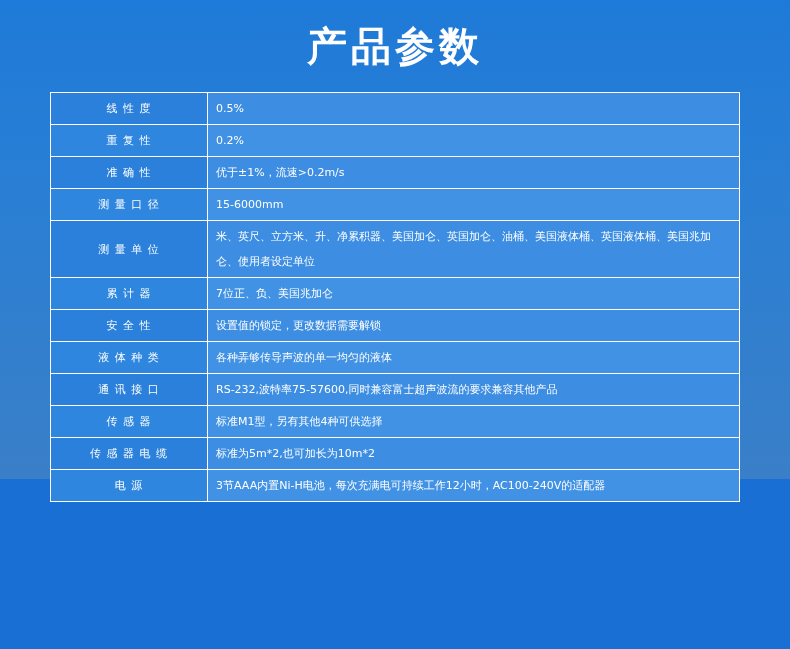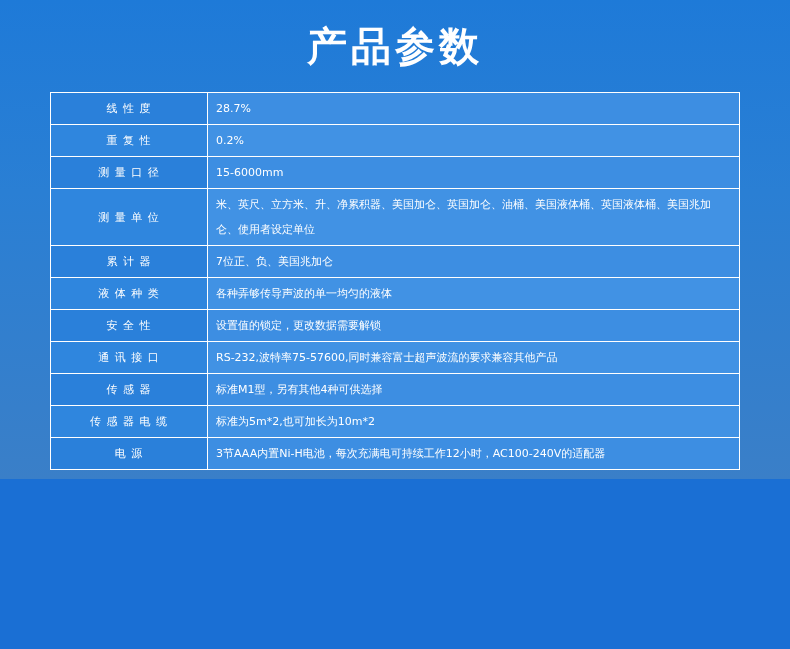--- a/index.html
+++ b/index.html
@@ -75,45 +75,49 @@
 
   <div class="header">
     <div class="header-title">产品参数</div>
   </div>
 
   <div class="table-wrap">
     <table class="spec-table">
       <tbody>
         <tr>
           <td class="label">线 性 度</td>
-          <td class="value">28.7%</td>
+          <td class="value">0.5%</td>
         </tr>
         <tr>
           <td class="label">重 复 性</td>
           <td class="value">0.2%</td>
+        </tr>
+        <tr>
+          <td class="label">准 确 性</td>
+          <td class="value">优于±1%，流速&gt;0.2m/s</td>
         </tr>
         <tr>
           <td class="label">测 量 口 径</td>
           <td class="value">15-6000mm</td>
         </tr>
         <tr>
           <td class="label">测 量 单 位</td>
           <td class="value">米、英尺、立方米、升、净累积器、美国加仑、英国加仑、油桶、美国液体桶、英国液体桶、美国兆加仑、使用者设定单位</td>
         </tr>
         <tr>
           <td class="label">累 计 器</td>
           <td class="value">7位正、负、美国兆加仑</td>
         </tr>
         <tr>
+          <td class="label">安 全 性</td>
+          <td class="value">设置值的锁定，更改数据需要解锁</td>
+        </tr>
+        <tr>
           <td class="label">液 体 种 类</td>
           <td class="value">各种弄够传导声波的单一均匀的液体</td>
-        </tr>
-        <tr>
-          <td class="label">安 全 性</td>
-          <td class="value">设置值的锁定，更改数据需要解锁</td>
         </tr>
         <tr>
           <td class="label">通 讯 接 口</td>
           <td class="value">RS-232,波特率75-57600,同时兼容富士超声波流的要求兼容其他产品</td>
         </tr>
         <tr>
           <td class="label">传 感 器</td>
           <td class="value">标准M1型，另有其他4种可供选择</td>
         </tr>
         <tr>

